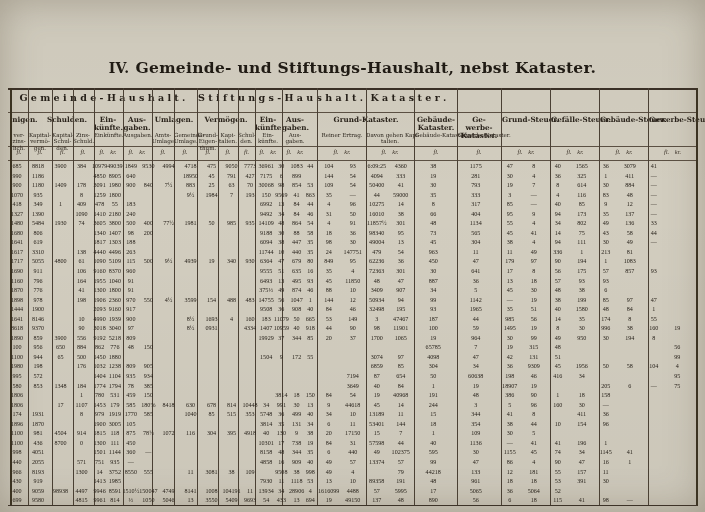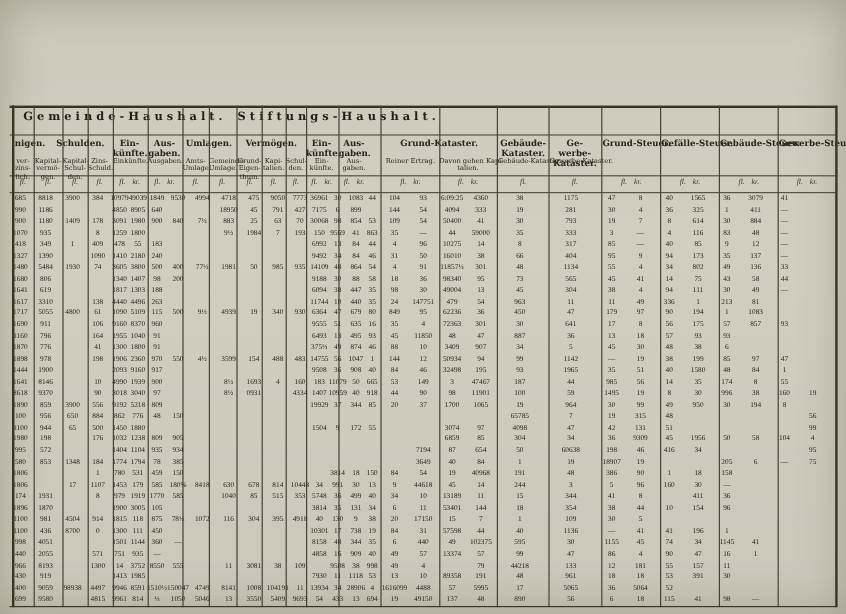--- a/index.html
+++ b/index.html
@@ -42,29 +42,33 @@
 
   .edge{position:absolute;left:0;top:0;right:0;bottom:0;
         box-shadow:inset 0 0 38px rgba(90,78,58,.35);pointer-events:none;}
 </style>
 </head>
 <body>
 
 <div class="page">
  <div class="sheet">
 
+  <div class="title">
+    <span class="rom">IV.</span><span>Gemeinde- und Stiftungs-Haushalt, nebst Kataster.</span>
+  </div>
 
   <div class="rule thick" style="top:88px;"></div>
   <div class="rule thin" style="top:112px;"></div>
   <div class="rule thin" style="top:146px;"></div>
   <div class="rule thin" style="top:160px;"></div>
 
   <div class="groups">
         <div class="grp" style="left: 2px; width: 186px;">G e m e i n d e - H a u s h a l t .</div>
         <div class="grp" style="left: 190px; width: 118px;">S t i f t u n g s - H a u s h a l t .</div>
+        <div class="grp" style="left: 310px; width: 182px;">K a t a s t e r .</div>
       </div>
   <div class="subs">
         <div class="sub" style="left: 2px; width: 30px;">nigen.</div>
         <div class="sub" style="left: 33px; width: 52px;">Schulden.</div>
         <div class="sub" style="left: 86px; width: 28px;">Ein-<br>künfte.</div>
         <div class="sub" style="left: 115px; width: 28px;">Aus-<br>gaben.</div>
         <div class="sub" style="left: 144px; width: 44px;">Umlagen.</div>
         <div class="sub" style="left: 190px; width: 56px;">Vermögen.</div>
         <div class="sub" style="left: 247px; width: 26px;">Ein-<br>künfte.</div>
         <div class="sub" style="left: 274px; width: 26px;">Aus-<br>gaben.</div>

